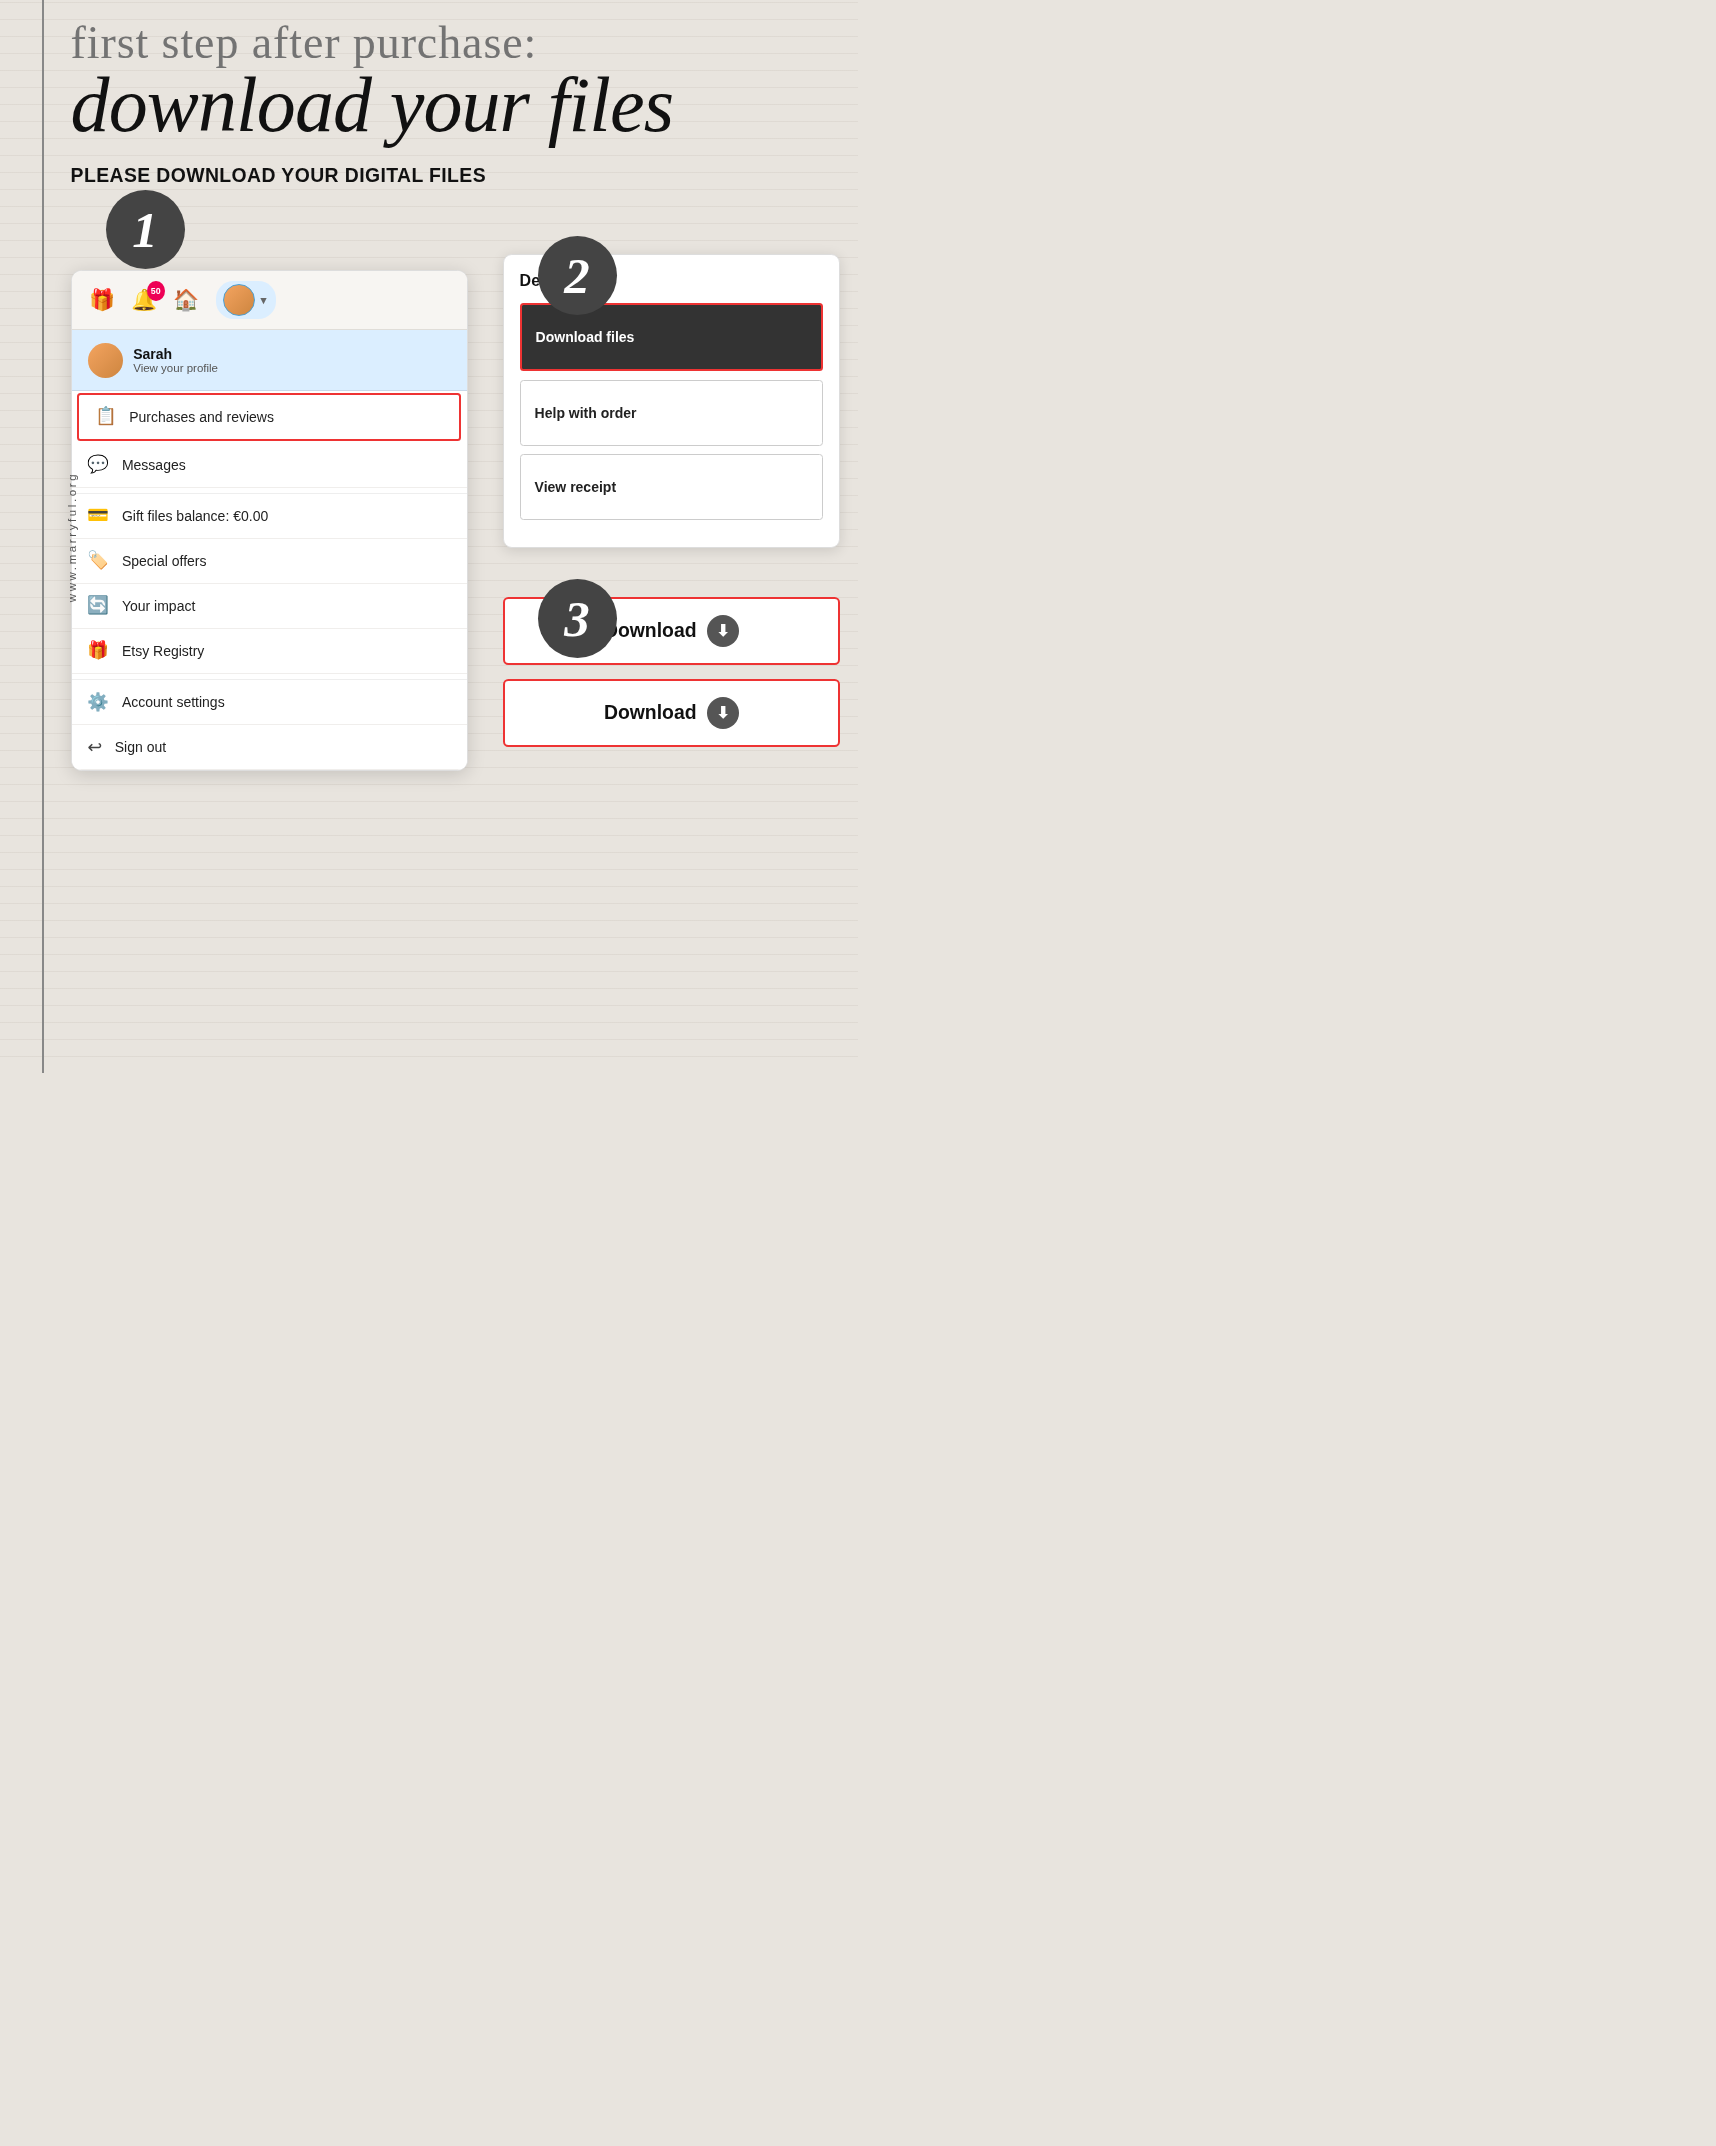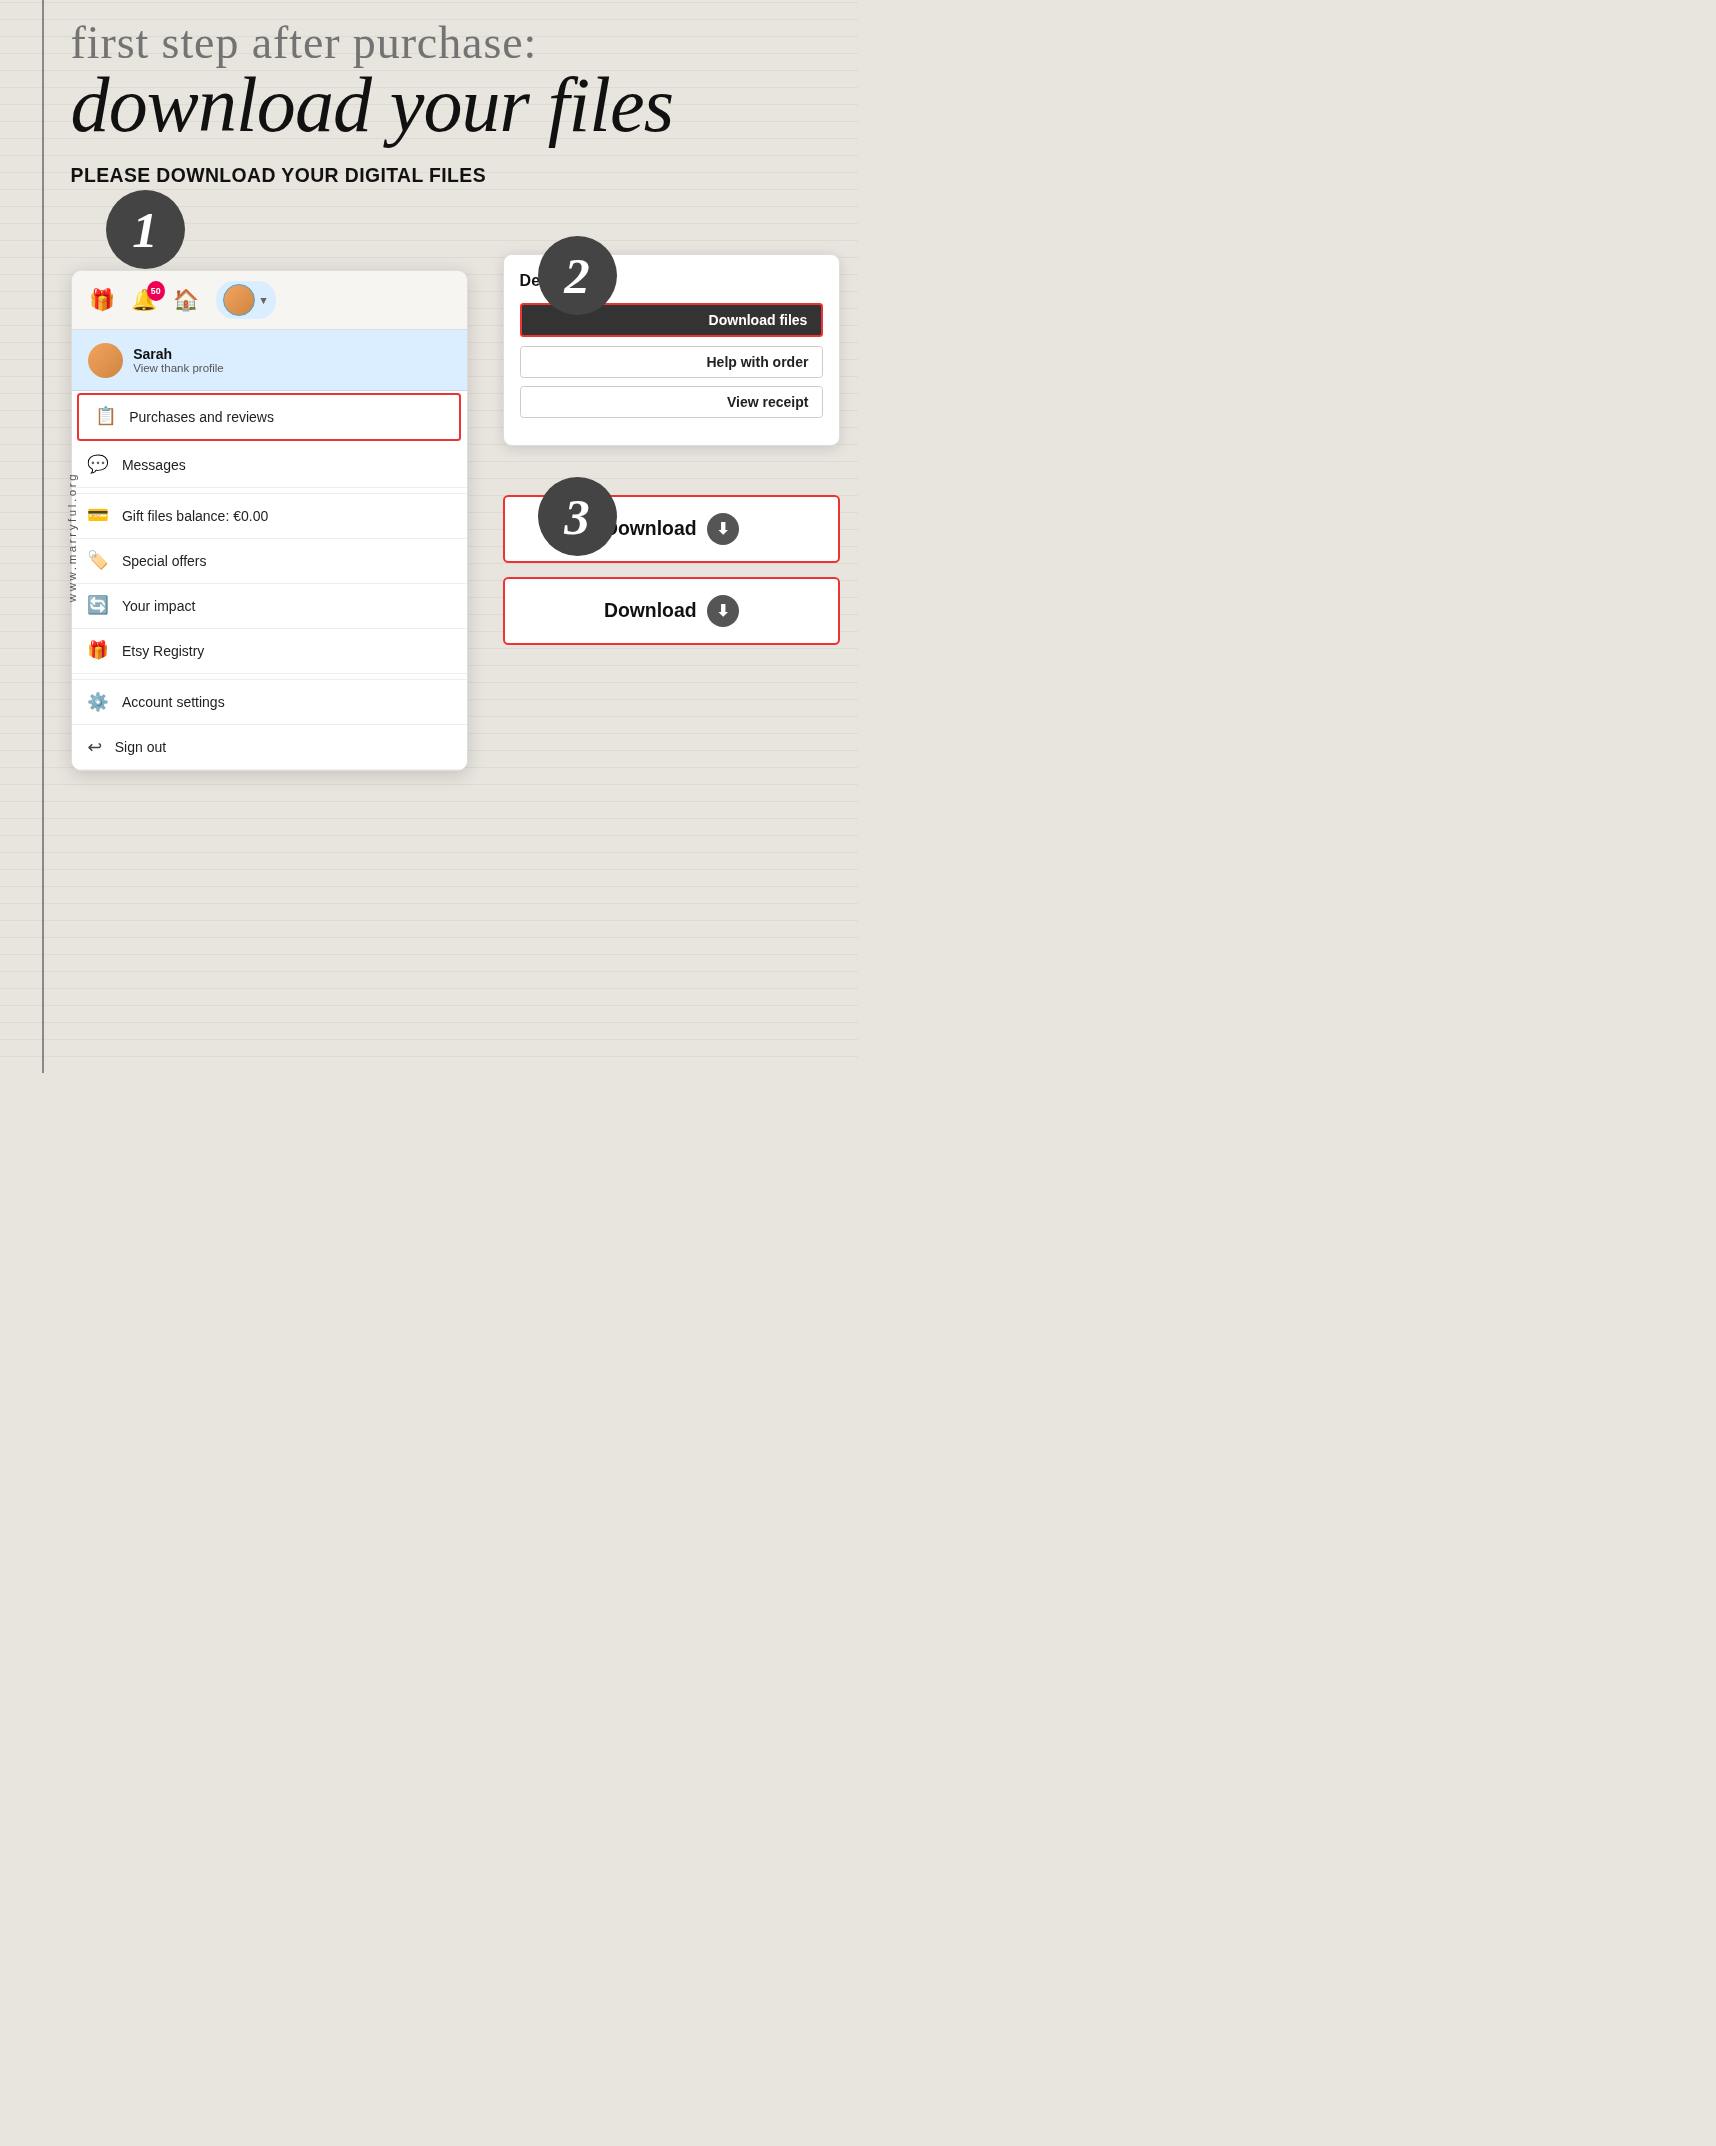--- a/index.html
+++ b/index.html
@@ -268,23 +268,23 @@
       font-family: Arial, sans-serif;
       font-size: 16px;
       font-weight: 700;
       color: #111;
       margin-bottom: 12.4px;
     }
 
     .action-btn {
       display: block;
       width: 100%;
-      padding: 7px 14px;
+      padding: 24px 14px;
       margin-bottom: 8.8px;
-      text-align: right;
+      text-align: left;
       font-family: Arial, sans-serif;
       font-size: 14px;
       font-weight: 700;
       border-radius: 3.5px;
       cursor: pointer;
     }
 
     .btn-dark {
       background: #333;
       color: white;
@@ -387,21 +387,21 @@
               <span class="etsy-chevron">▼</span>
             </div>
           </div>
 
           <div class="etsy-dropdown">
 
             <div class="etsy-profile-row">
               <div class="profile-avatar"></div>
               <div>
                 <div class="profile-name">Sarah</div>
-                <div class="profile-sub">View thank profile</div>
+                <div class="profile-sub">View your profile</div>
               </div>
             </div>
 
             <div class="etsy-menu-item highlighted">
               <span class="menu-icon">📋</span>
               <span>Purchases and reviews</span>
             </div>
 
             <div class="etsy-menu-item">
               <span class="menu-icon">💬</span>

